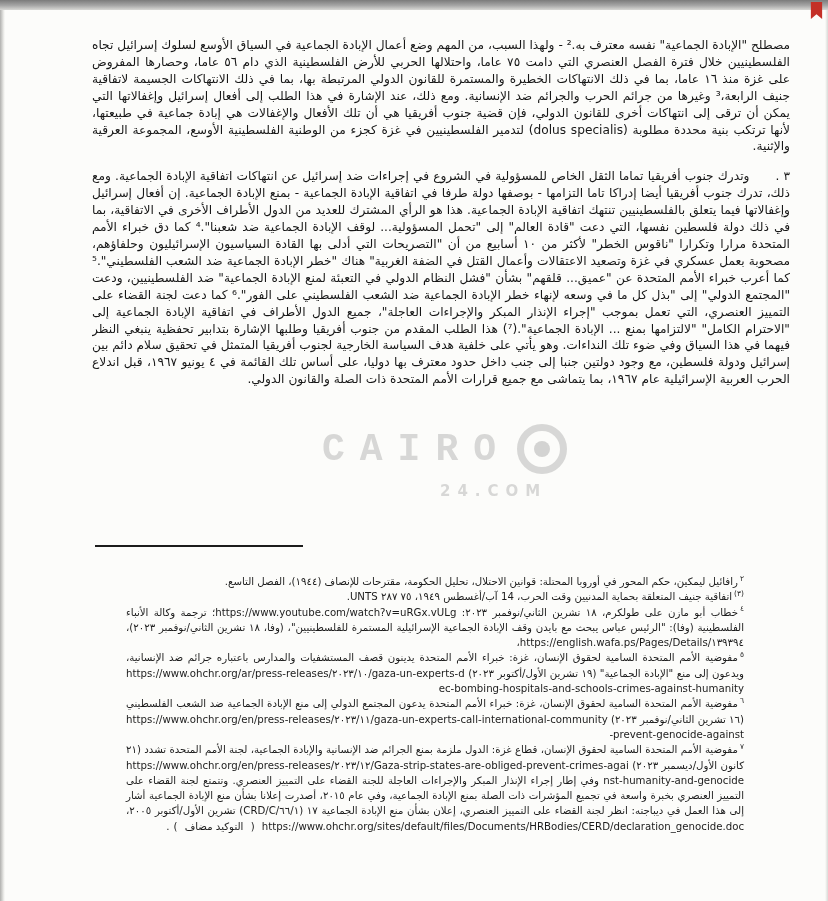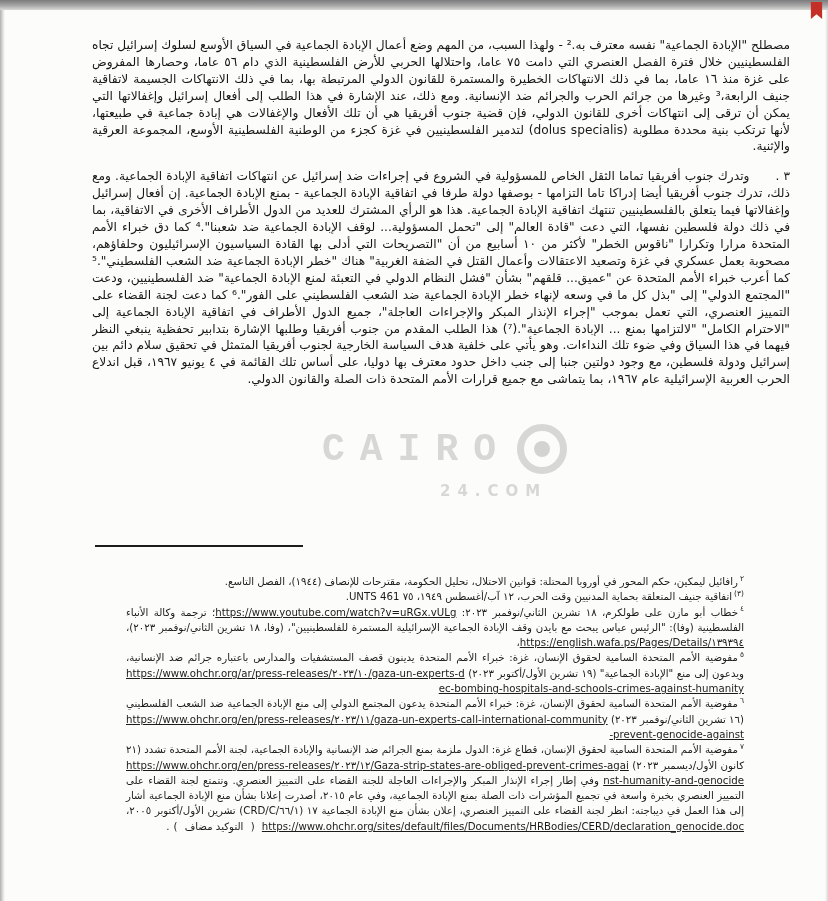--- a/index.html
+++ b/index.html
@@ -52,21 +52,20 @@
     text-align:justify;
     font-size:10.2px; line-height:15.3px;
     color:#1b1b1b;
     margin-left:28px;
   }
   .fn { margin:0; }
   .mk { font-size:7.5px; vertical-align:super; line-height:0; margin-left:2px; }
   .url {
     direction:ltr; unicode-bidi:embed;
     word-break:break-all;
-    text-decoration:underline;
     color:inherit;
     cursor:pointer;
   }
   .u { }
   .spread { letter-spacing:4px; }
 
   
   .watermark {
     position:absolute; top:424px; left:322px; z-index:4;
     direction:ltr; text-align:left;
@@ -106,21 +105,21 @@
     <p class="para"><span>مصطلح "الإبادة الجماعية" نفسه معترف به.² - ولهذا السبب، من المهم وضع أعمال الإبادة الجماعية في السياق الأوسع لسلوك إسرائيل تجاه الفلسطينيين خلال فترة الفصل العنصري التي دامت ٧٥ عاما، واحتلالها الحربي للأرض الفلسطينية الذي دام ٥٦ عاما، وحصارها المفروض على غزة منذ ١٦ عاما، بما في ذلك الانتهاكات الخطيرة والمستمرة للقانون الدولي المرتبطة بها، بما في ذلك الانتهاكات الجسيمة لاتفاقية جنيف الرابعة،³ وغيرها من جرائم الحرب والجرائم ضد الإنسانية. ومع ذلك، عند الإشارة في هذا الطلب إلى أفعال إسرائيل وإغفالاتها التي يمكن أن ترقى إلى انتهاكات أخرى للقانون الدولي، فإن قضية جنوب أفريقيا هي أن تلك الأفعال والإغفالات هي إبادة جماعية في طبيعتها، لأنها ترتكب بنية محددة مطلوبة (</span><span class="lat-it">dolus specialis</span><span>) لتدمير الفلسطينيين في غزة كجزء من الوطنية الفلسطينية الأوسع، المجموعة العرقية والإثنية.</span></p>
     <p class="para"><span class="pnum">٣ .</span><span>وتدرك جنوب أفريقيا تماما الثقل الخاص للمسؤولية في الشروع في إجراءات ضد إسرائيل عن انتهاكات اتفاقية الإبادة الجماعية. ومع ذلك، تدرك جنوب أفريقيا أيضا إدراكا تاما التزامها - بوصفها دولة طرفا في اتفاقية الإبادة الجماعية - بمنع الإبادة الجماعية. إن أفعال إسرائيل وإغفالاتها فيما يتعلق بالفلسطينيين تنتهك اتفاقية الإبادة الجماعية. هذا هو الرأي المشترك للعديد من الدول الأطراف الأخرى في الاتفاقية، بما في ذلك دولة فلسطين نفسها، التي دعت "قادة العالم" إلى "تحمل المسؤولية... لوقف الإبادة الجماعية ضد شعبنا".⁴ كما دق خبراء الأمم المتحدة مرارا وتكرارا "ناقوس الخطر" لأكثر من ١٠ أسابيع من أن "التصريحات التي أدلى بها القادة السياسيون الإسرائيليون وحلفاؤهم، مصحوبة بعمل عسكري في غزة وتصعيد الاعتقالات وأعمال القتل في الضفة الغربية" هناك "خطر الإبادة الجماعية ضد الشعب الفلسطيني".⁵ كما أعرب خبراء الأمم المتحدة عن "عميق... قلقهم" بشأن "فشل النظام الدولي في التعبئة لمنع الإبادة الجماعية" ضد الفلسطينيين، ودعت "المجتمع الدولي" إلى "بذل كل ما في وسعه لإنهاء خطر الإبادة الجماعية ضد الشعب الفلسطيني على الفور".⁶ كما دعت لجنة القضاء على التمييز العنصري، التي تعمل بموجب "إجراء الإنذار المبكر والإجراءات العاجلة"، جميع الدول الأطراف في اتفاقية الإبادة الجماعية إلى "الاحترام الكامل" "لالتزامها بمنع ... الإبادة الجماعية".(⁷) هذا الطلب المقدم من جنوب أفريقيا وطلبها الإشارة بتدابير تحفظية ينبغي النظر فيهما في هذا السياق وفي ضوء تلك النداءات. وهو يأتي على خلفية هدف السياسة الخارجية لجنوب أفريقيا المتمثل في تحقيق سلام دائم بين إسرائيل ودولة فلسطين، مع وجود دولتين جنبا إلى جنب داخل حدود معترف بها دوليا، على أساس تلك القائمة في ٤ يونيو ١٩٦٧، قبل اندلاع الحرب العربية الإسرائيلية عام ١٩٦٧، بما يتماشى مع جميع قرارات الأمم المتحدة ذات الصلة والقانون الدولي.</span></p>
   </div>
 
   <div class="fn-rule"></div>
 
   <div class="footnotes">
 
     <div class="fn"><sup class="mk">٢</sup><span>رافائيل ليمكين، </span><span class="lat-it" style="direction:rtl">حكم المحور في أوروبا المحتلة: قوانين الاحتلال، تحليل الحكومة، مقترحات للإنصاف</span><span> (١٩٤٤)، الفصل التاسع.</span></div>
 
-    <div class="fn"><sup class="mk">(٣)</sup><span>اتفاقية جنيف المتعلقة بحماية المدنيين وقت الحرب، ١٢ آب/أغسطس ١٩٤٩، ٧٥ 461 UNTS.</span></div>
+    <div class="fn"><sup class="mk">(٣)</sup><span>اتفاقية جنيف المتعلقة بحماية المدنيين وقت الحرب، 14 آب/أغسطس ١٩٤٩، ٧٥ ٢٨٧ UNTS.</span></div>
 
     <div class="fn"><sup class="mk">٤</sup><span>خطاب أبو مازن على طولكرم، ١٨ تشرين الثاني/نوفمبر ٢٠٢٣: </span><a class="url">https://www.youtube.com/watch?v=uRGx.vULg</a><span>؛ </span><span class="u">ترجمة وكالة الأنباء الفلسطينية</span><span> (وفا): "الرئيس عباس يبحث مع بايدن وقف الإبادة الجماعية الإسرائيلية المستمرة للفلسطينيين"، (وفا، ١٨ تشرين الثاني/نوفمبر ٢٠٢٣)، </span><a class="url">https://english.wafa.ps/Pages/Details/١٣٩٣٩٤</a><span>،</span></div>
 
     <div class="fn"><sup class="mk">٥</sup><span>مفوضية الأمم المتحدة السامية لحقوق الإنسان، غزة: خبراء الأمم المتحدة يدينون قصف المستشفيات والمدارس باعتباره جرائم ضد الإنسانية، ويدعون إلى منع "الإبادة الجماعية" (١٩ تشرين الأول/أكتوبر ٢٠٢٣) </span><a class="url">https://www.ohchr.org/ar/press-releases/٢٠٢٣/١٠/gaza-un-experts-dec-bombing-hospitals-and-schools-crimes-against-humanity</a></div>
 
     <div class="fn"><sup class="mk">٦</sup><span>مفوضية الأمم المتحدة السامية لحقوق الإنسان، غزة: خبراء الأمم المتحدة يدعون المجتمع الدولي إلى منع الإبادة الجماعية ضد الشعب الفلسطيني (١٦ تشرين الثاني/نوفمبر ٢٠٢٣) </span><a class="url">https://www.ohchr.org/en/press-releases/٢٠٢٣/١١/gaza-un-experts-call-international-community-prevent-genocide-against</a></div>
 
     <div class="fn"><sup class="mk">٧</sup><span>مفوضية الأمم المتحدة السامية لحقوق الإنسان، قطاع غزة: الدول ملزمة بمنع الجرائم ضد الإنسانية والإبادة الجماعية، لجنة الأمم المتحدة تشدد (٢١ كانون الأول/ديسمبر ٢٠٢٣) </span><a class="url">https://www.ohchr.org/en/press-releases/٢٠٢٣/١٢/Gaza-strip-states-are-obliged-prevent-crimes-against-humanity-and-genocide</a><span> وفي إطار إجراء الإنذار المبكر والإجراءات العاجلة للجنة القضاء على التمييز العنصري. وتتمتع لجنة القضاء على التمييز العنصري بخبرة واسعة في تجميع المؤشرات ذات الصلة بمنع الإبادة الجماعية، وفي عام ٢٠١٥، أصدرت إعلانا بشأن منع الإبادة الجماعية أشار إلى هذا العمل في ديباجته: انظر لجنة القضاء على التمييز العنصري، إعلان بشأن منع الإبادة الجماعية ١٧ (</span><span class="url" style="text-decoration:none">CRD/C/٦٦/١</span><span>) تشرين الأول/أكتوبر ٢٠٠٥، </span><a class="url">https://www.ohchr.org/sites/default/files/Documents/HRBodies/CERD/declaration_genocide.doc</a><span> </span><span class="spread">( التوكيد مضاف ).</span></div>
 
   </div>

